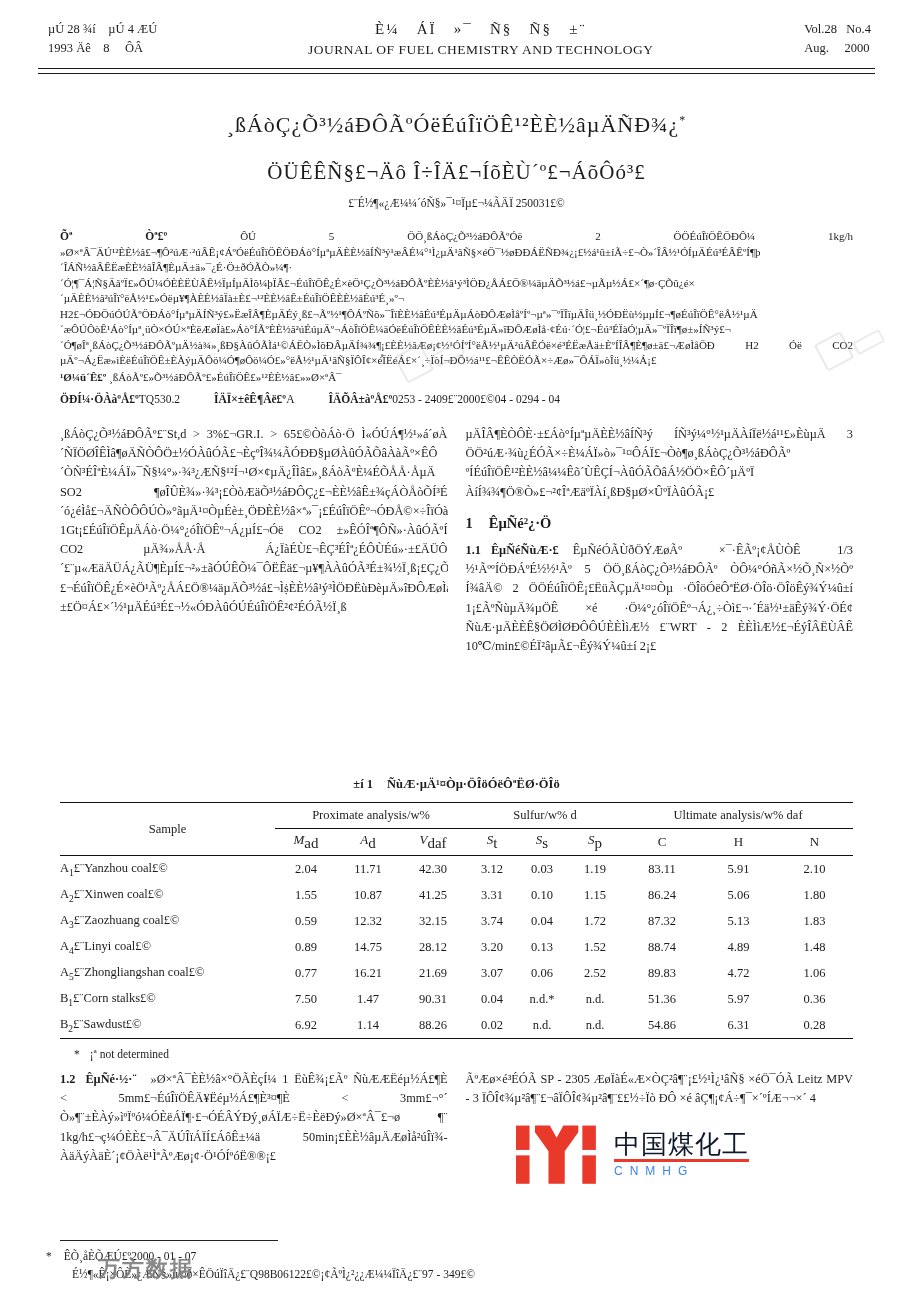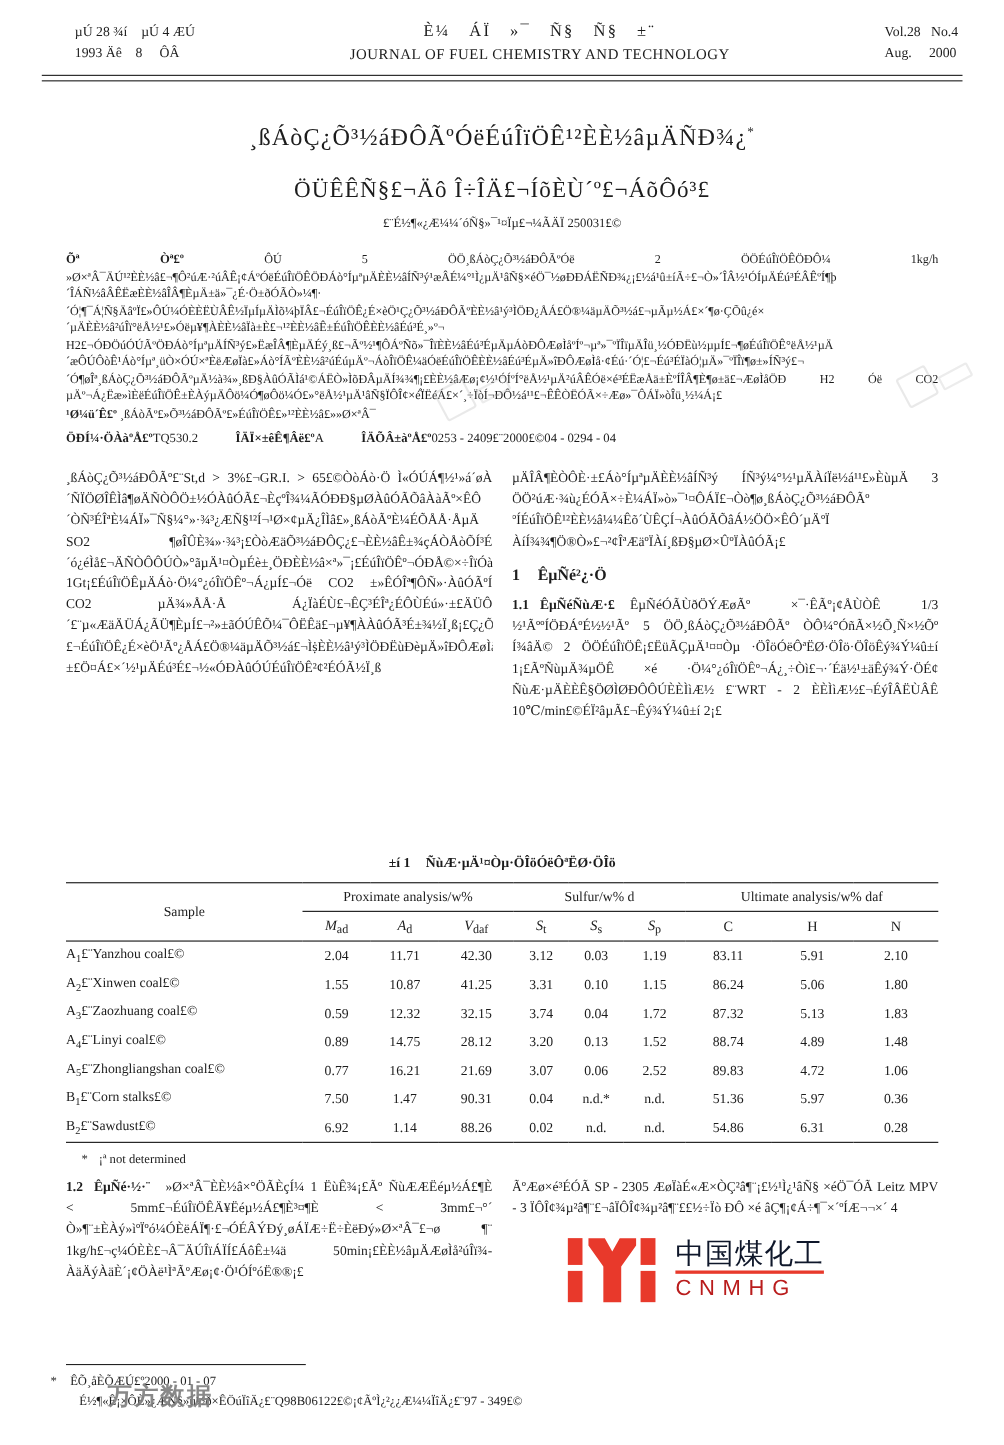--- a/index.html
+++ b/index.html
@@ -1,21 +1,21 @@
 <!DOCTYPE html>
 <html><head>
 <meta charset="utf-8">
 <style>
   html,body{margin:0;padding:0;background:#e8e8e8;}
   .page{position:relative;width:913px;height:1314px;margin:0 auto;background:#ffffff;
         font-family:"Liberation Serif","DejaVu Serif",serif;color:#1c1c1c;overflow:hidden;}
   .pre{white-space:pre;}
 
   
-  .jheader{display:flex;justify-content:space-between;align-items:center;padding:20px 42px 0 32px;margin-left:36px;}
+  .jheader{display:flex;justify-content:space-between;align-items:center;padding:20px 42px 0 48px;}
   .jh-left{font-size:12.5px;line-height:19px;}
   .jh-center{text-align:center;}
   .jh-center-cn{font-size:15px;letter-spacing:2px;}
   .jh-center-en{font-size:13.5px;margin-top:4px;letter-spacing:.5px;}
   .jh-right{font-size:12.5px;line-height:19px;text-align:left;}
   .double-rule{height:4px;border-top:1.5px solid #1a1a1a;border-bottom:1.5px solid #1a1a1a;margin:10px 38px 0 38px;}
 
   
   .title{margin-top:38px;text-align:center;font-size:22px;letter-spacing:1px;}
   .title sup{font-size:12px;}
@@ -45,42 +45,42 @@
   .tbl-cap-cn .cap-no{margin-right:14px;}
   .tbl-cap-en{font-size:12.5px;margin-top:7px;}
   .tbl-cap-en .cap-no{margin-right:16px;}
   table.data{width:793px;margin:10px 60px 0 60px;border-collapse:collapse;font-size:12.5px;border-top:1.6px solid #111;}
   table.data th,table.data td{font-weight:normal;padding:0;height:26px;vertical-align:middle;}
   th.h-sample{text-align:center;border-bottom:1px solid #111;}
   th.grp{text-align:center;padding:0 14px;}
   th.grp .grp-i{display:block;border-bottom:1px solid #111;padding:4px 0 5px 0;}
   th.subc{border-bottom:1px solid #111;text-align:center;font-size:13px;}
   th.subc.it .m{font-style:italic;}
-  th.subc sub{font-size:11px;}
+  th.subc sub{font-size:15px;}
   td.c-sample{text-align:left;padding-left:10px;}
   td.c-sample sub{font-size:9.5px;}
   td.c-num{text-align:center;}
   tr.last td{border-bottom:1.6px solid #111;}
   .tbl-foot{margin:9px 60px 0 74px;font-size:11.5px;}
   .tbl-foot .st{margin-right:10px;}
 
   
   .fn-rule{width:218px;border-top:1.2px solid #222;margin:12px 0 0 60px;}
   .fnotes{margin:6px 60px 0 46px;font-size:11.5px;line-height:18px;}
   .fn1 .st{margin-right:12px;}
   .fn2{padding-left:26px;}
 
   
   .wanfang{position:absolute;left:98px;top:1254px;font-size:22px;font-weight:bold;color:#7d7d7d;
            letter-spacing:2px;opacity:.9;font-family:"DejaVu Sans",sans-serif;}
   .cnmhg{position:absolute;left:510px;top:1116px;display:flex;align-items:center;background:#fff;padding:4px 6px;}
   .cnmhg-txt{margin-left:10px;}
   .cnmhg-cn{font-size:26px;color:#0f172a;letter-spacing:1px;font-family:"DejaVu Sans",sans-serif;line-height:28px;}
   .cnmhg-line{height:3px;background:#e8392b;margin:1px 0 2px 0;}
-  .cnmhg-en{font-size:20px;color:#b91c1c;letter-spacing:7px;font-family:"Liberation Sans",sans-serif;}
+  .cnmhg-en{font-size:12px;color:#3b82f6;letter-spacing:7px;font-family:"Liberation Sans",sans-serif;}
   .stamp{position:absolute;opacity:.33;transform:rotate(-28deg);}
   .stamp .sbox{display:inline-block;width:26px;height:26px;border:2.5px solid #bfbfbf;border-radius:3px;margin-right:5px;}
   .stamp .sbar{display:inline-block;width:26px;height:10px;border:2.5px solid #c6c6c6;border-radius:2px;}
 </style>
 </head>
 <body>
 
 <div class="page">
 
   <div class="jheader">

